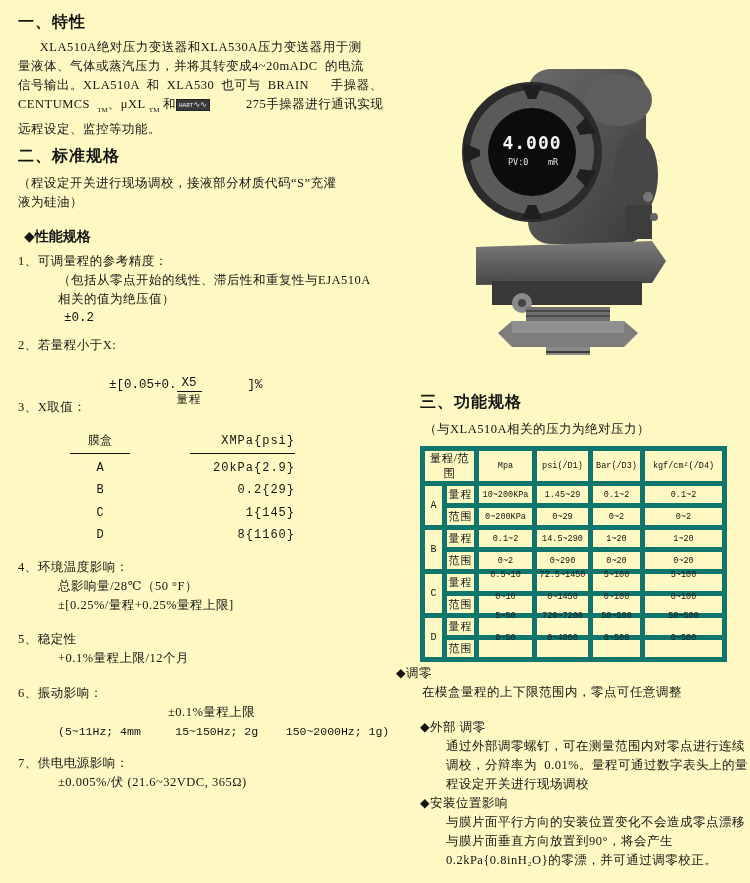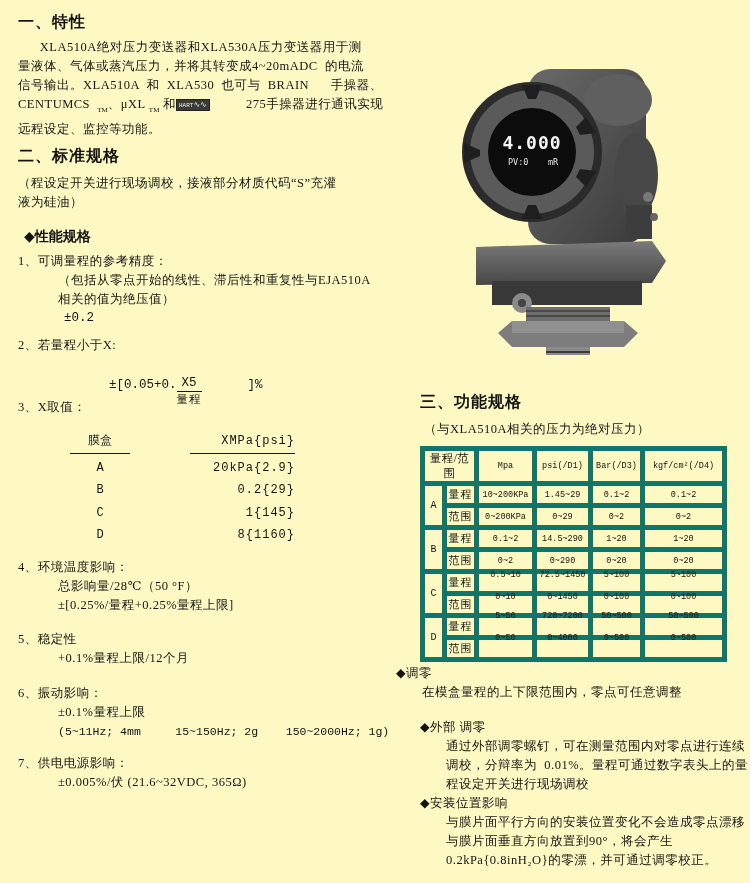--- a/index.html
+++ b/index.html
@@ -114,21 +114,21 @@
     <div class="line" style="margin-left:40px;">±[0.25%/量程+0.25%量程上限]</div>
   </div>
 
   <div class="abs" style="left:18px;top:630px;">
     <div class="line">5、稳定性</div>
     <div class="line" style="margin-left:40px;">+0.1%量程上限/12个月</div>
   </div>
 
   <div class="abs" style="left:18px;top:684px;">
     <div class="line">6、振动影响：</div>
-    <div class="line" style="margin-left:40px;">±0.1%量程上限</div>
+    <div class="line" style="margin-left:16px;text-align:center;">±0.1%量程上限</div>
     <div class="line mono" style="margin-left:40px;font-size:11.5px;">(5~11Hz; 4mm     15~150Hz; 2g    150~2000Hz; 1g)</div>
   </div>
 
   <div class="abs" style="left:18px;top:754px;">
     <div class="line">7、供电电源影响：</div>
     <div class="line" style="margin-left:40px;">±0.005%/伏 (21.6~32VDC, 365Ω)</div>
   </div>
 
   <div class="abs" style="left:440px;top:55px;width:305px;height:300px;">
     <svg width="305" height="300" viewBox="0 0 305 300">

